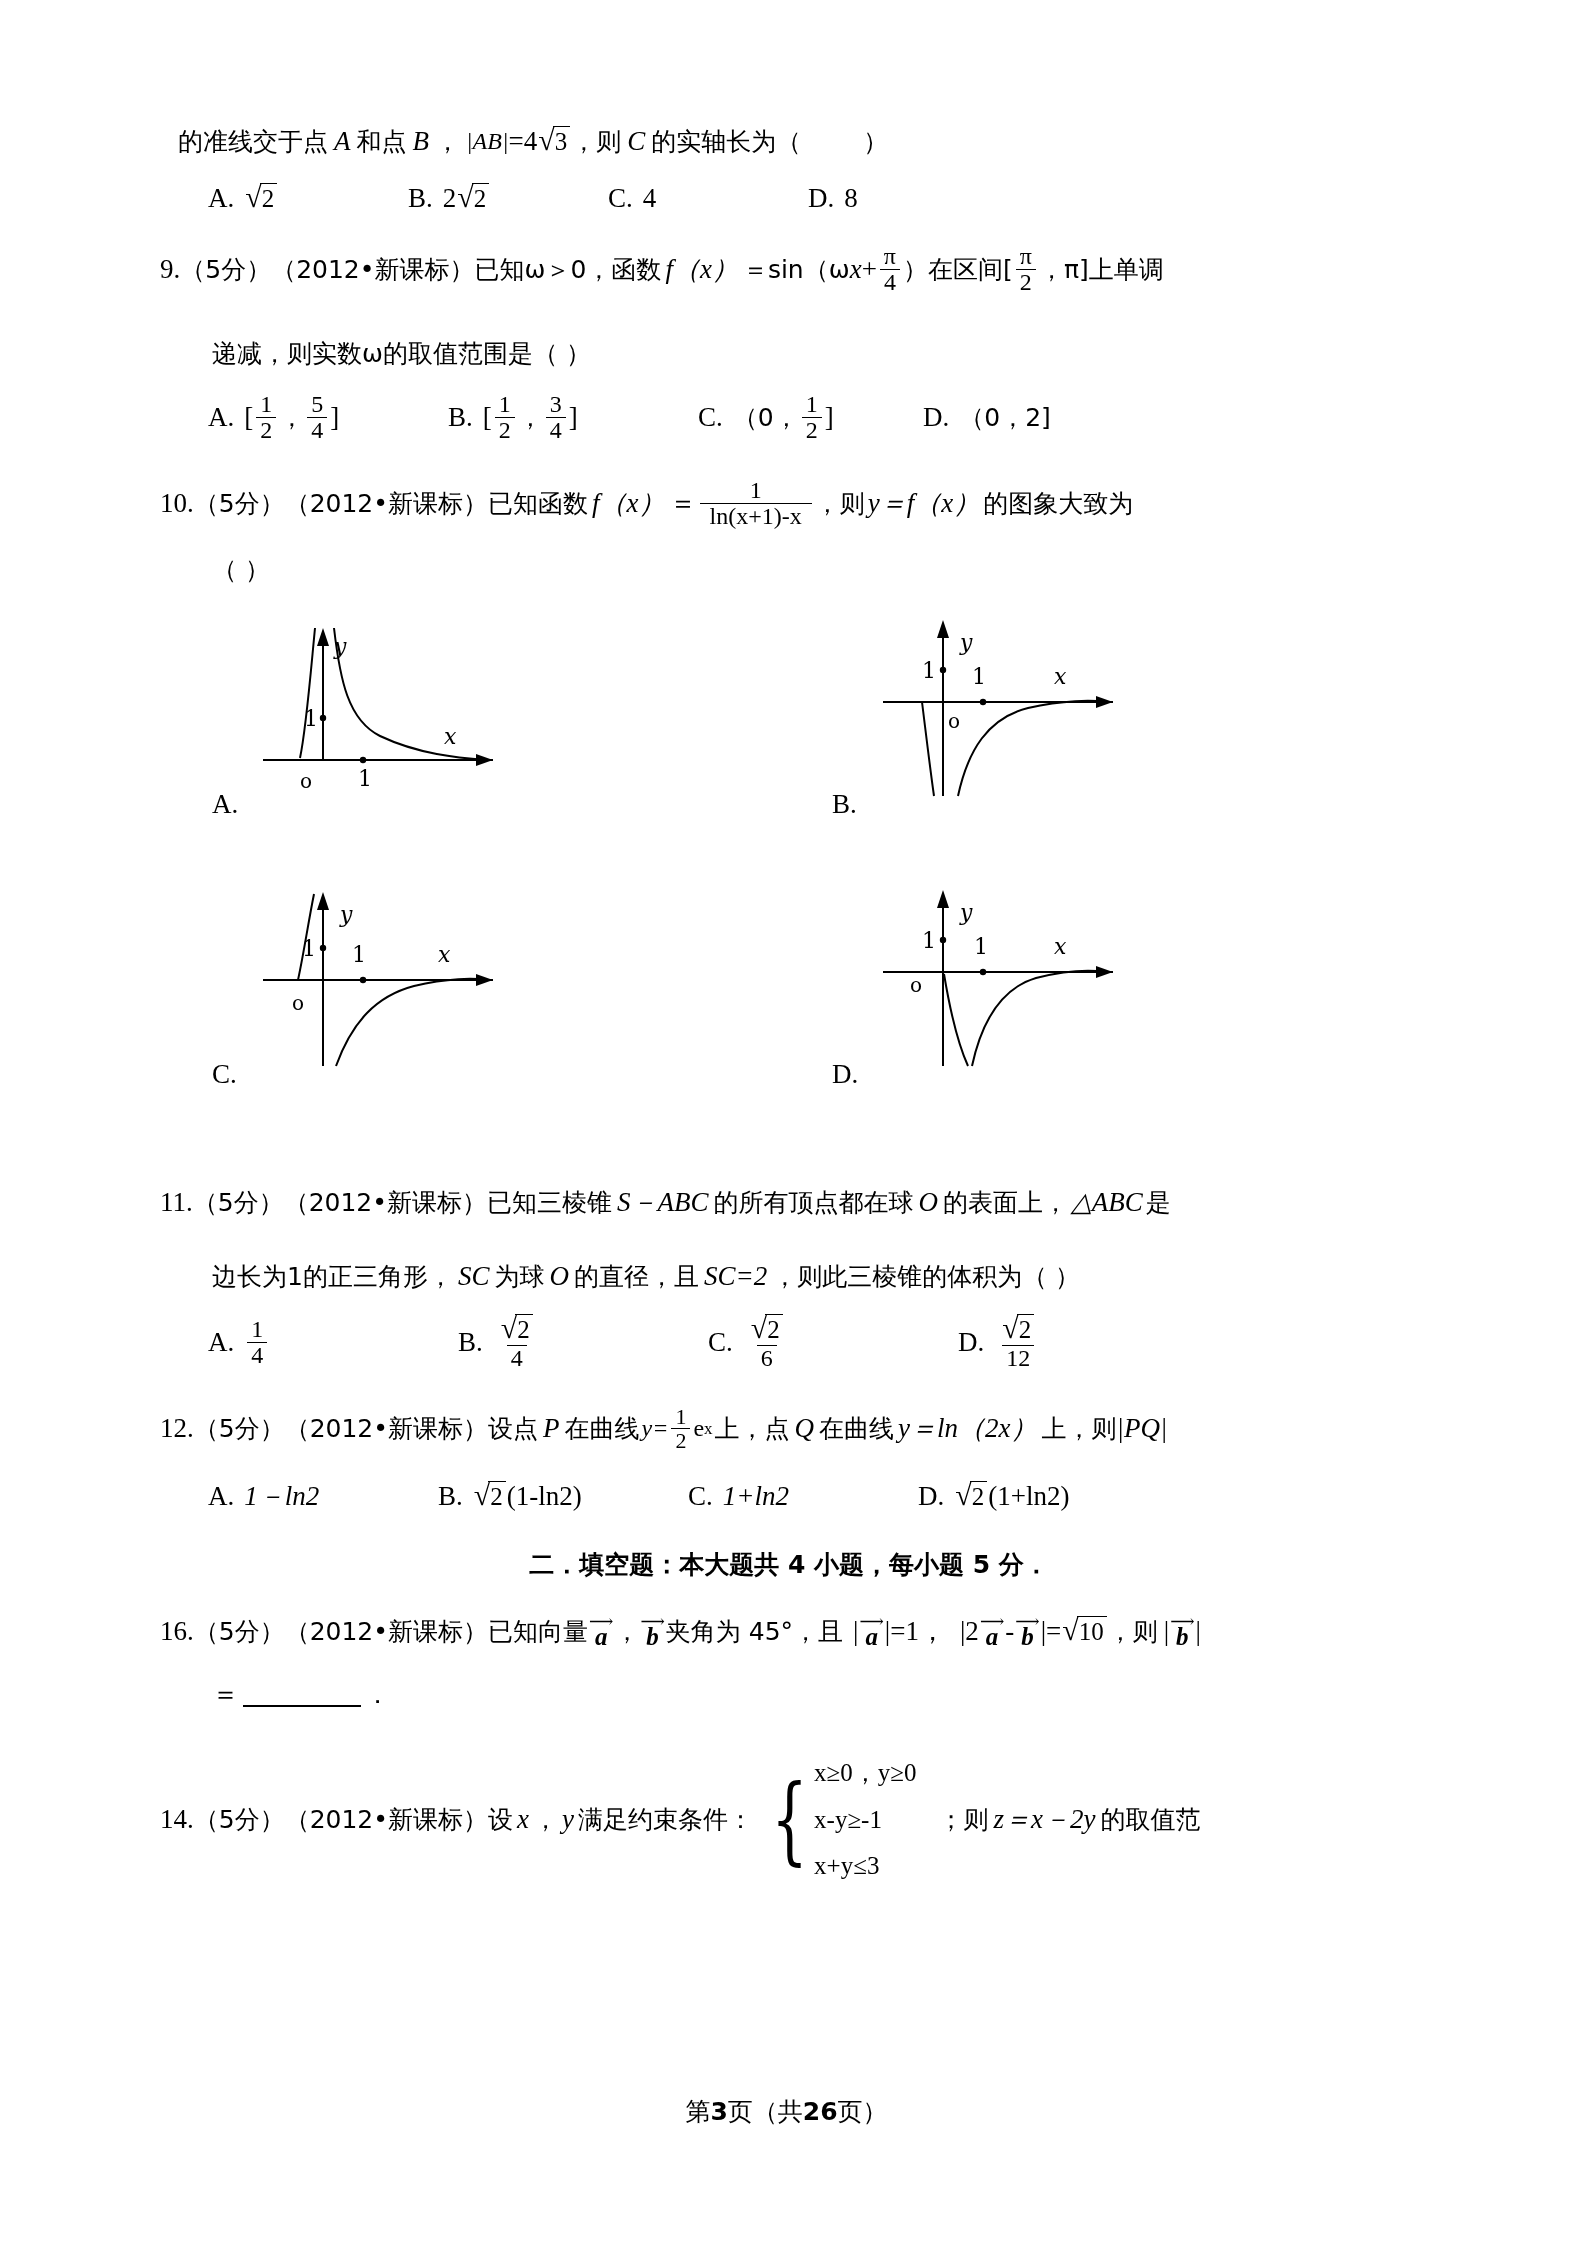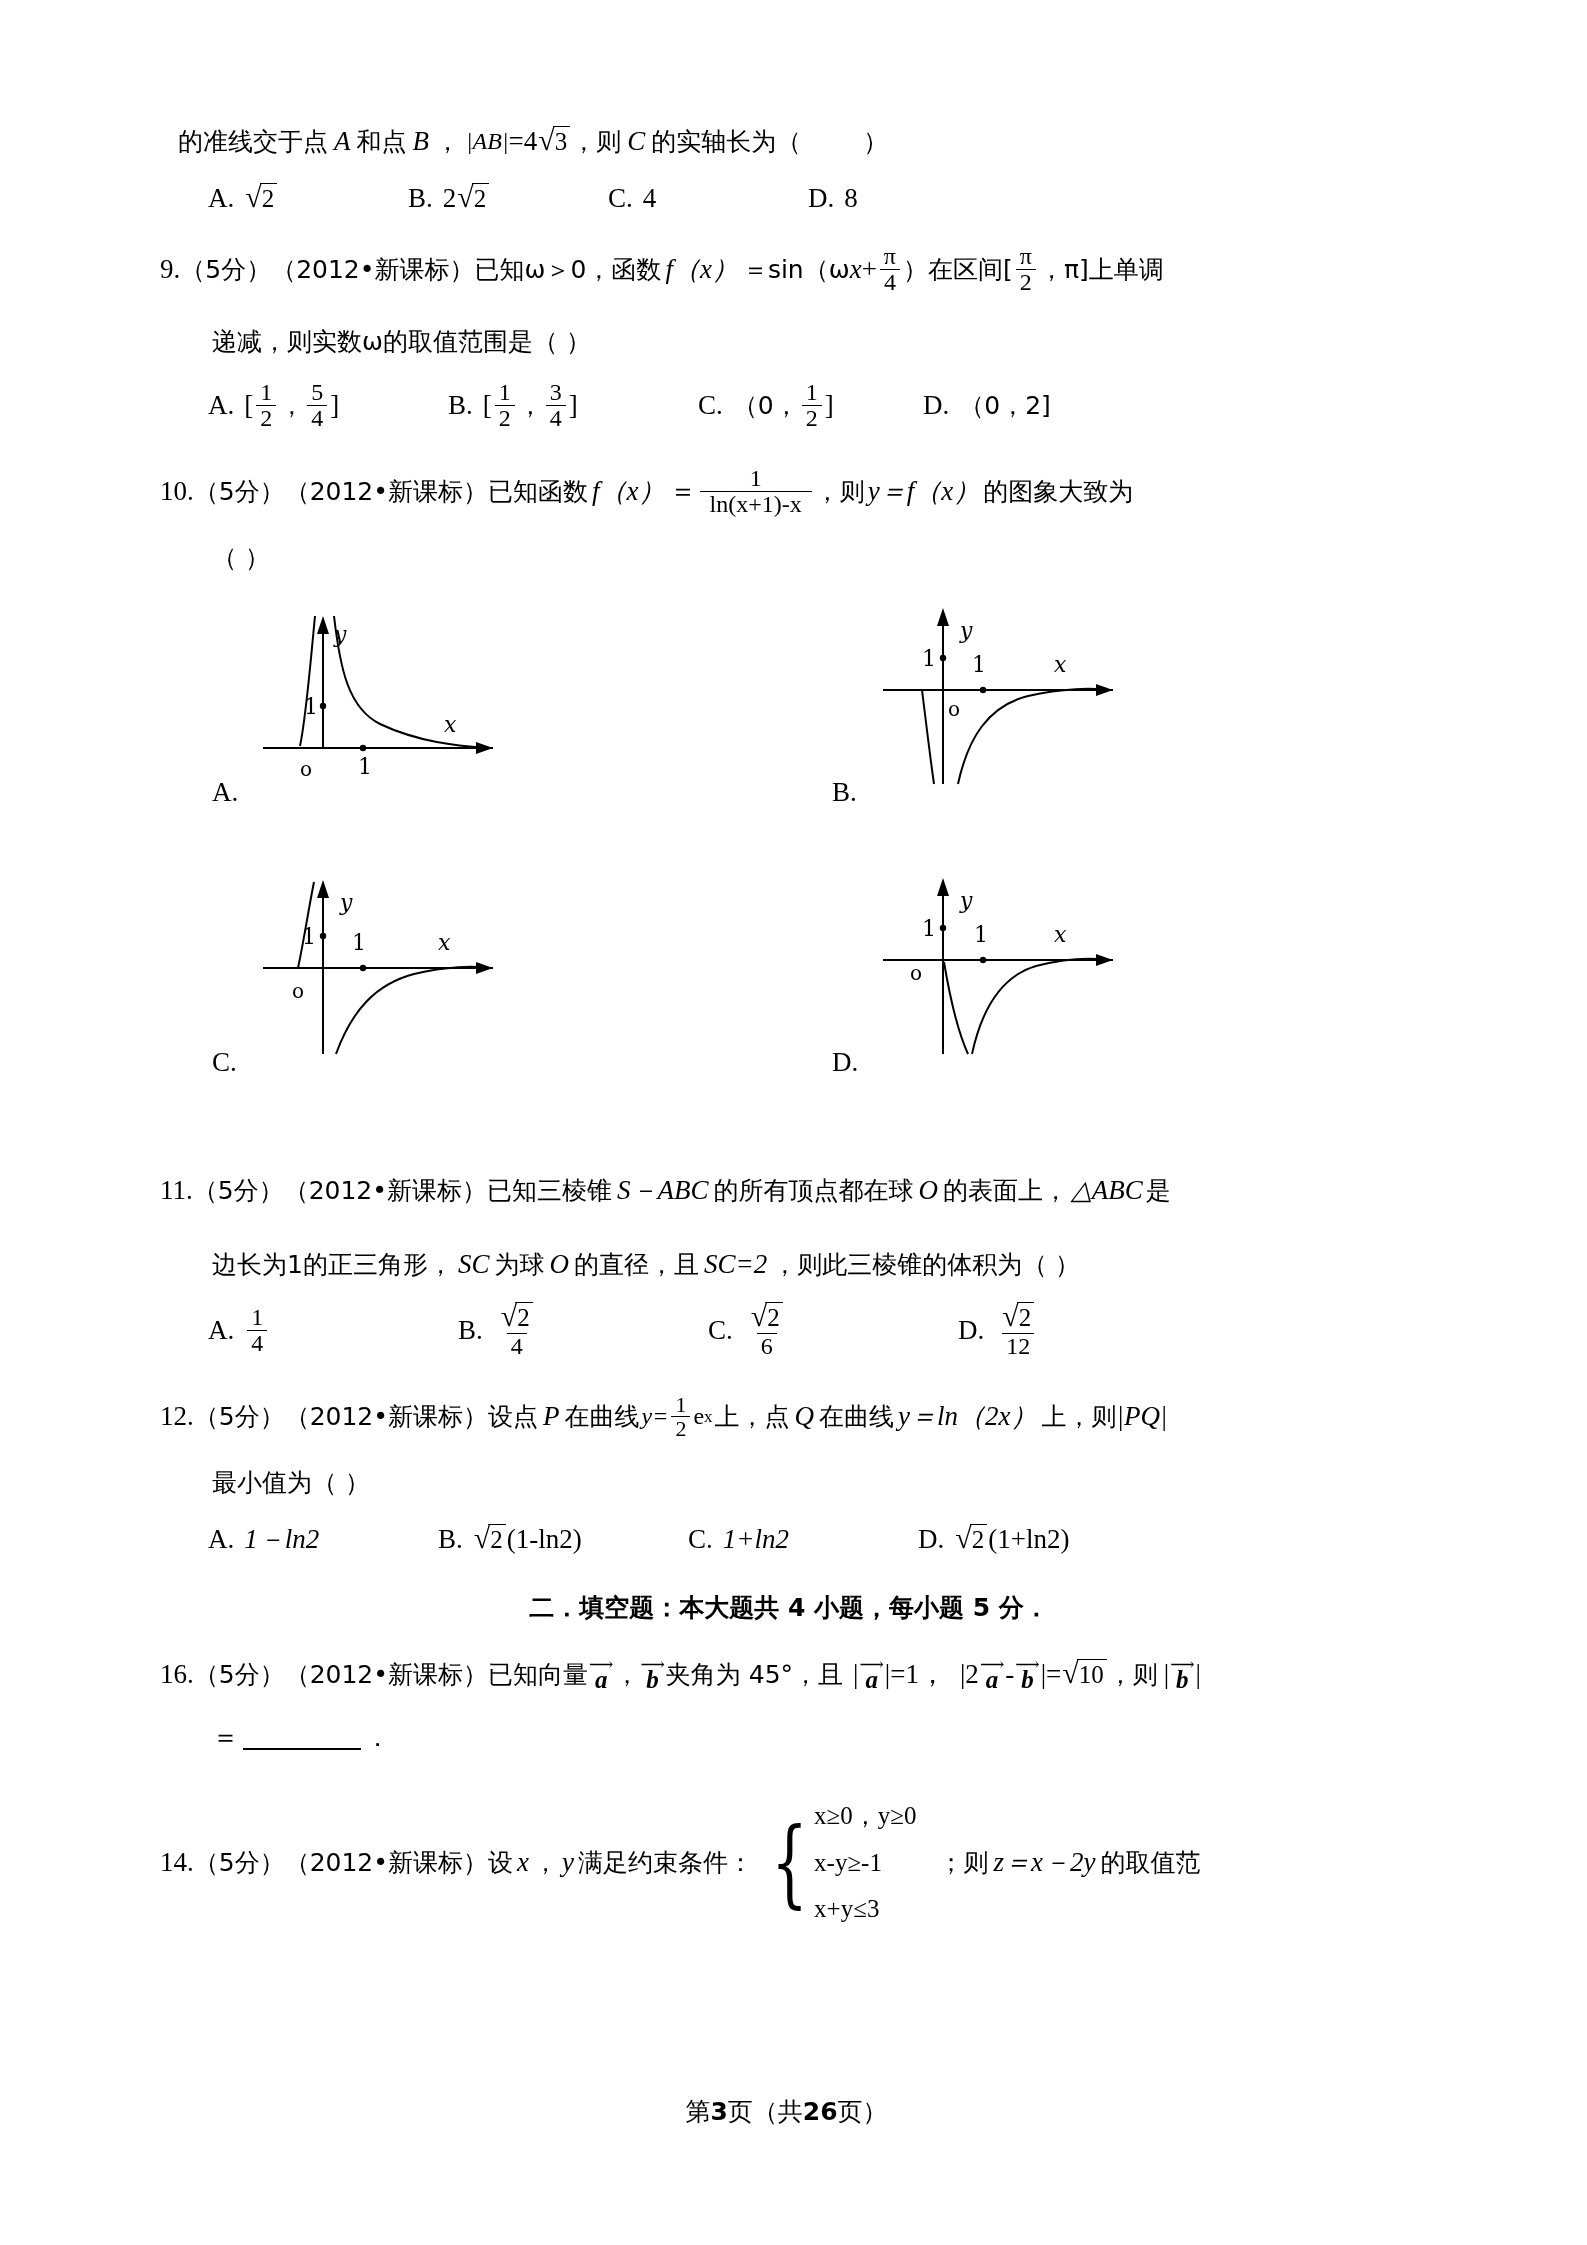--- a/index.html
+++ b/index.html
@@ -32,21 +32,21 @@
   
   .line {
     font-size: 27px;
     line-height: 1.0;
     white-space: nowrap;
     display: flex;
     align-items: center;
     margin: 0;
   }
   .qline { margin-top: 30px; }
-  .cont-line { margin-top: 34px; padding-left: 34px; }
+  .cont-line { margin-top: 46px; padding-left: 34px; }
 
   .cn { font-family: "DejaVu Sans", "Liberation Sans", sans-serif; font-size: 25px; }
   .it { font-style: italic; font-family: "Liberation Serif", serif; }
   .sm { font-size: 24px; }
 
   
   .opts {
     display: flex;
     align-items: center;
     margin-top: 26px;
@@ -476,23 +476,20 @@
       <span>e</span>
       <span class="sup">x</span>
     </span>
     <span class="cn">上，点</span>
     <span class="it" style="margin:0 5px;">Q</span>
     <span class="cn">在曲线</span>
     <span class="it" style="margin:0 4px;">y＝ln（2x）</span>
     <span class="cn">上，则</span>
     <span class="it">|PQ|</span>
   </div>
-  <div class="line cont-line" style="margin-top:30px;">
-    <span class="cn">最小值为（     ）</span>
-  </div>
 
   <div class="opts" style="margin-top:26px;">
     <div class="opt" style="width:230px;">
       <span class="lbl">A.</span>
       <span class="it">1－ln2</span>
     </div>
     <div class="opt" style="width:250px;">
       <span class="lbl">B.</span>
       <span class="rad">
             <span class="sign">√</span>

